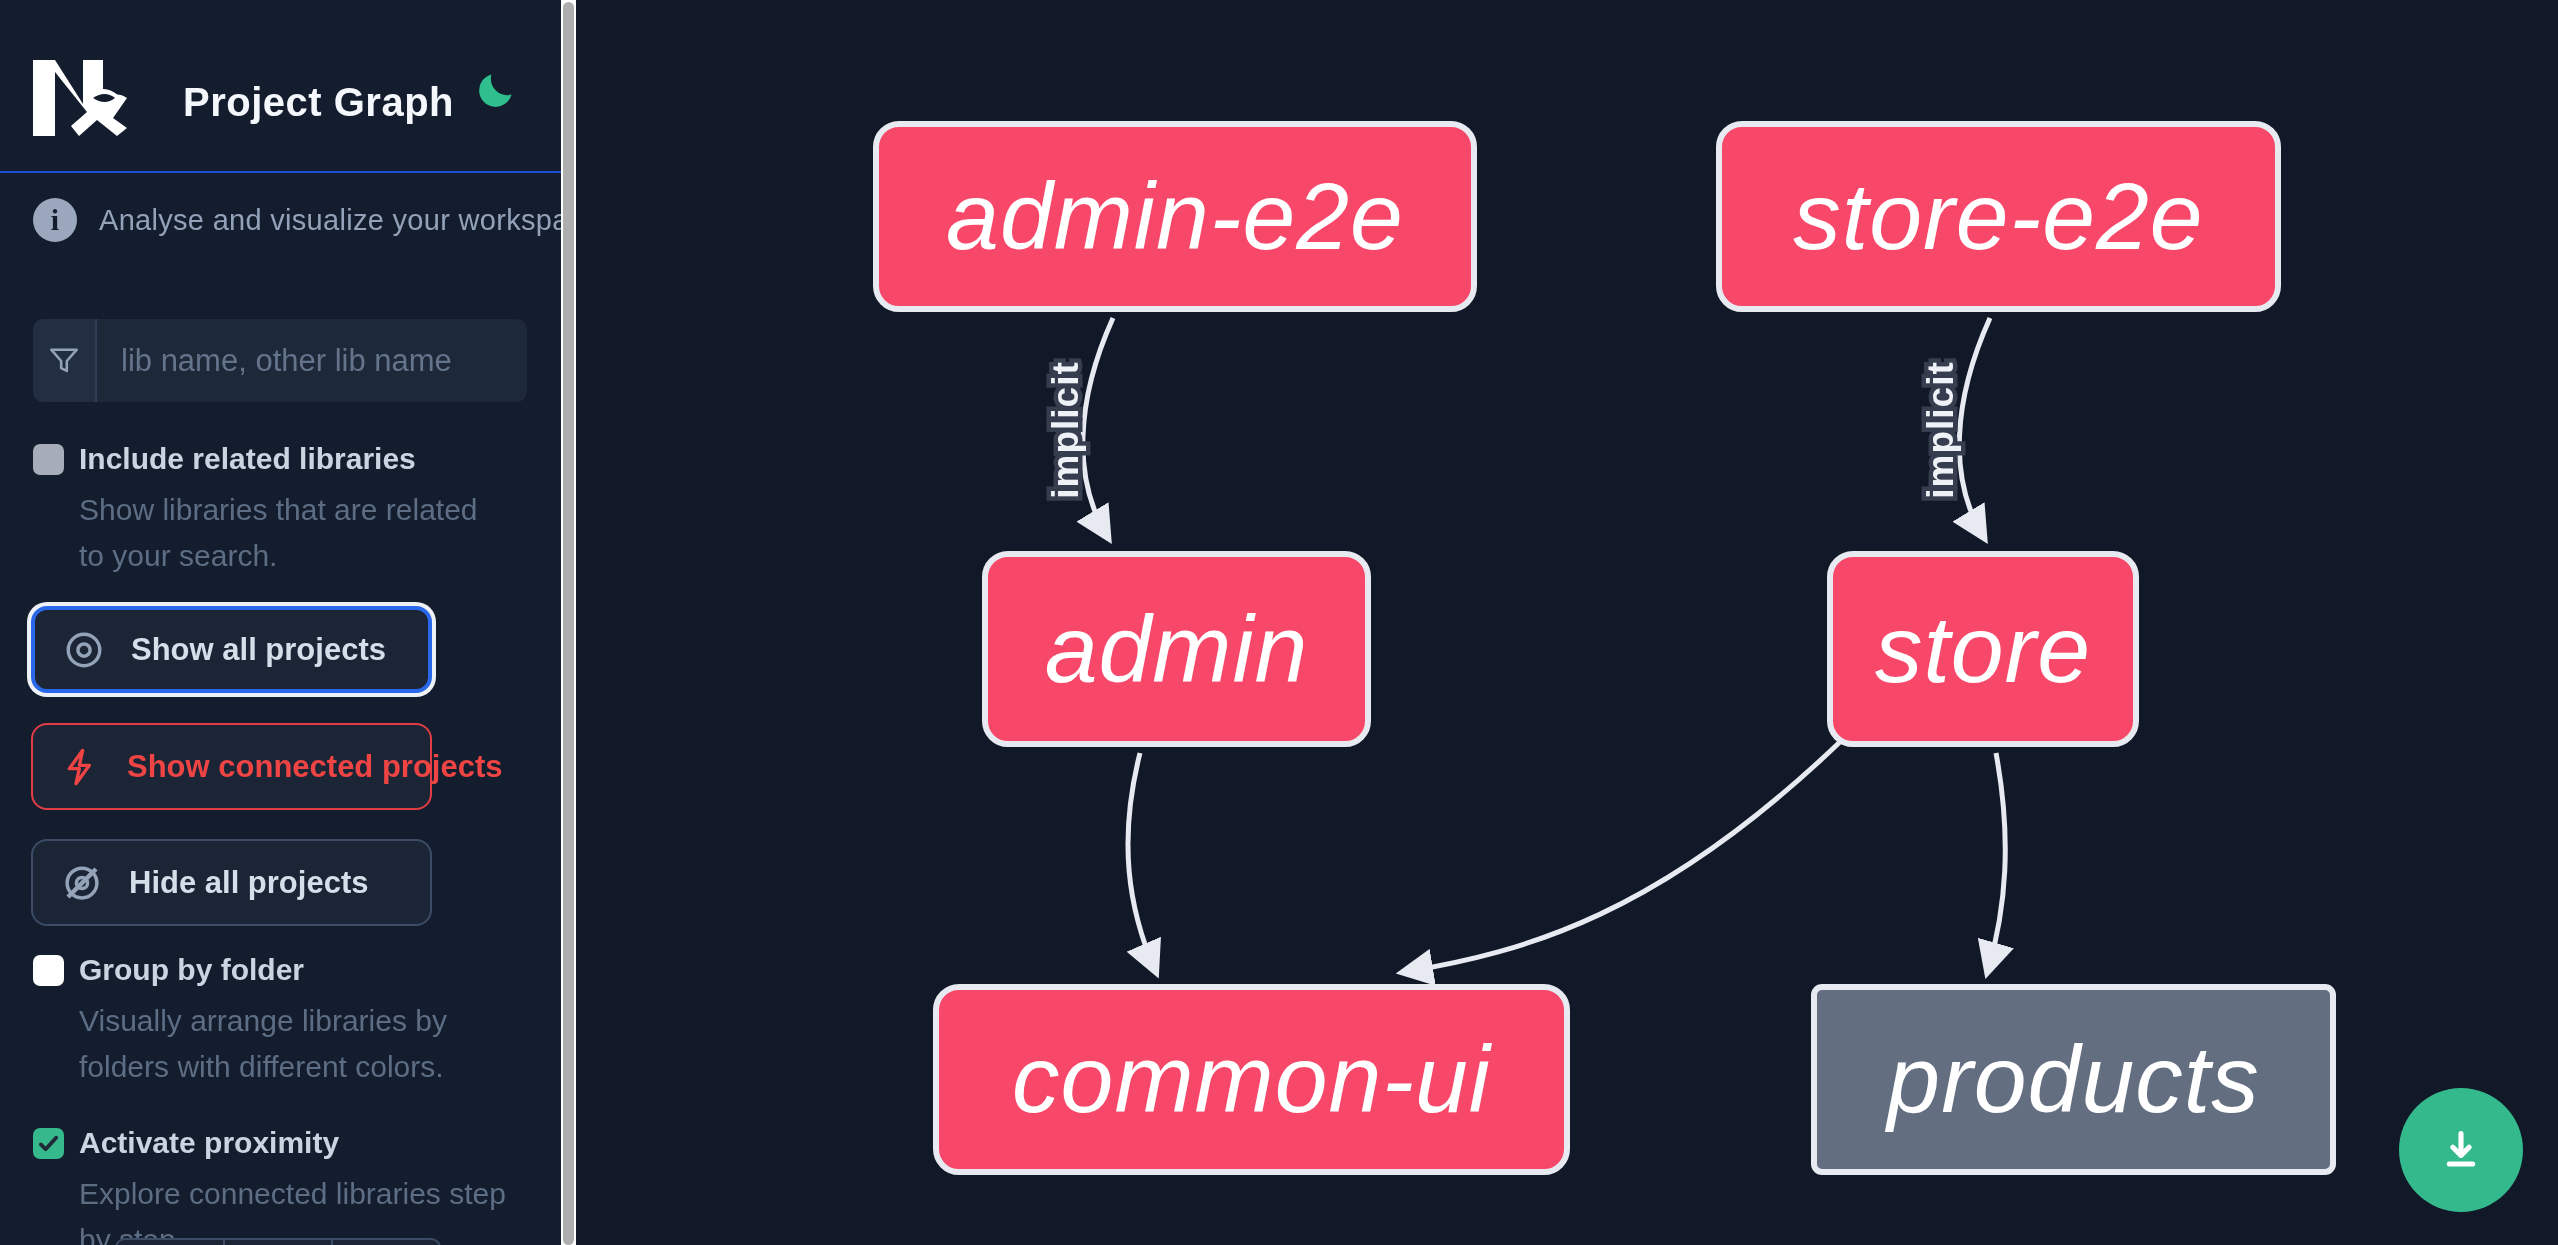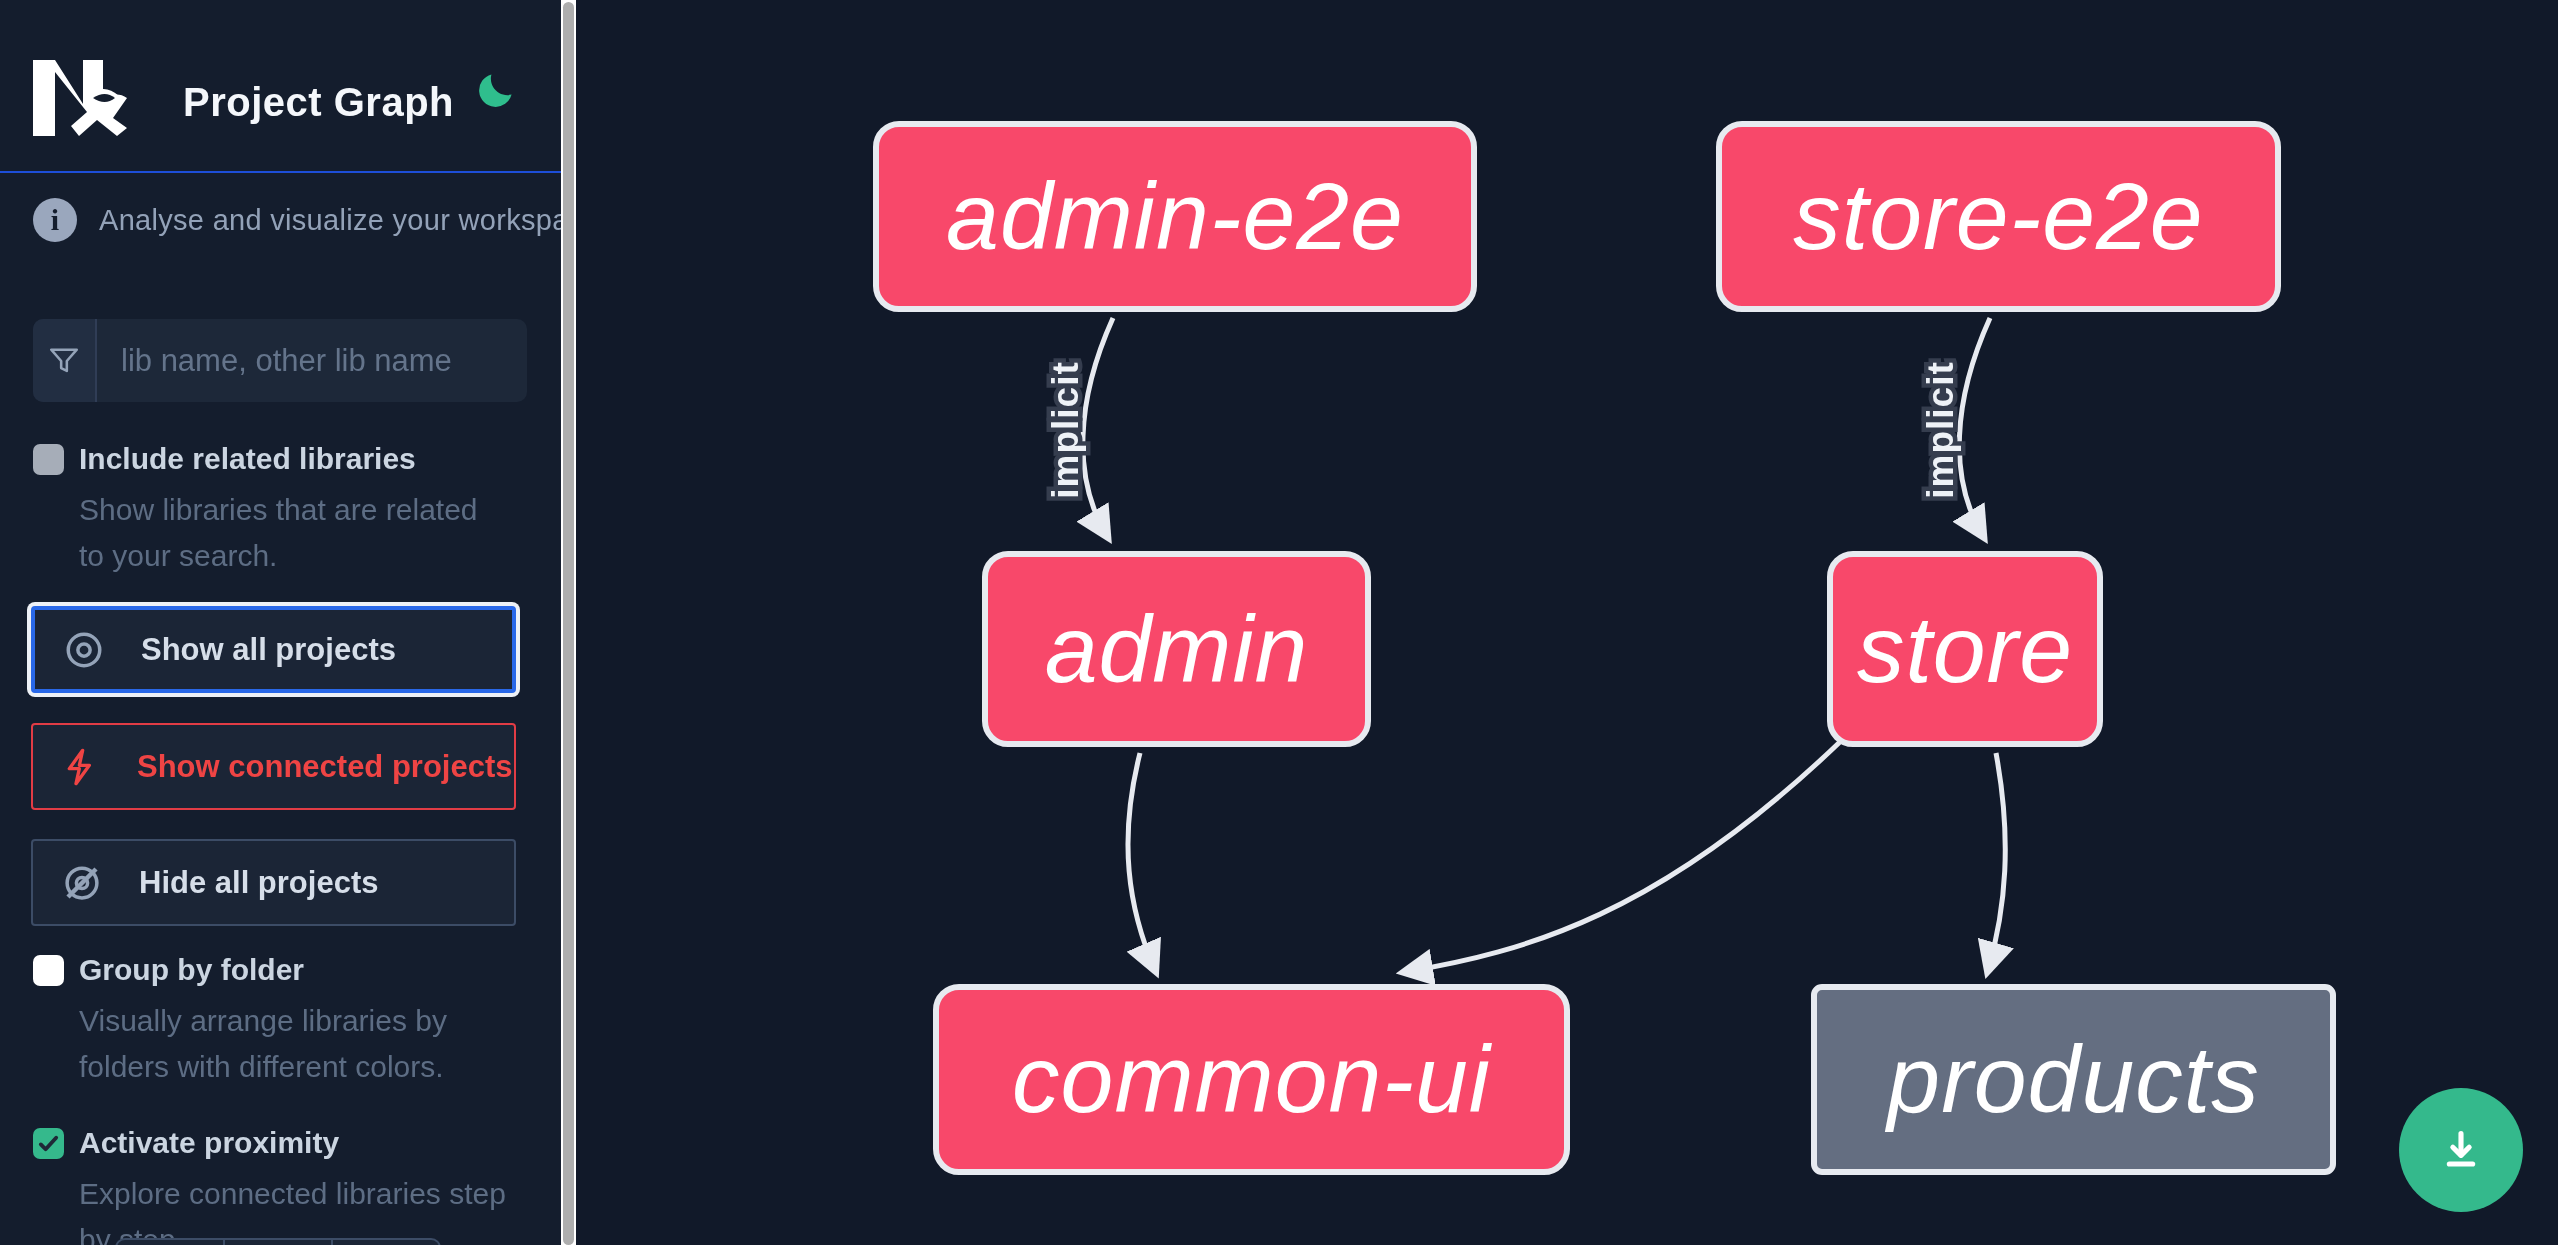--- a/index.html
+++ b/index.html
@@ -34,23 +34,23 @@
 
   .check-row { position:absolute; left:33px; width:500px; display:flex; gap:15px; }
   .checkbox { width:31px; height:31px; border-radius:7px; flex:0 0 auto; margin-top:3px; }
   .checkbox.silver { background:#a6adb8; }
   .checkbox.white  { background:#ffffff; }
   .checkbox.checked { background:#35b98c; display:flex; align-items:center; justify-content:center; }
   .checkbox.checked svg { width:23px; height:23px; }
   .check-label { font-size:30px; font-weight:700; color:#cbd5e1; line-height:36px; }
   .check-desc  { font-size:30px; color:#5d6d84; line-height:46px; margin-top:10px; }
 
-  .sb-btn { position:absolute; left:31px; width:485px; height:87px; border-radius:4px;
+  .sb-btn { position:absolute; left:31px; width:401px; height:87px; border-radius:16px;
             background:#1b2536; border:2px solid #3c4c66; display:flex; align-items:center;
-            gap:36px; padding:0 28px; cursor:pointer; }
+            gap:26px; padding:0 28px; cursor:pointer; }
   .sb-btn .lbl { font-size:31px; font-weight:700; color:#d6dee9; white-space:nowrap; }
   .sb-btn.focused { border:4px solid #2968e8; box-shadow:0 0 0 4px #eef1f6; }
   .sb-btn.affected { border:2px solid #e23c45; }
   .sb-btn.affected .lbl { color:#ef4444; }
   .sb-btn svg { flex:0 0 auto; }
 
   .segment-sliver { position:absolute; left:115px; top:1238px; width:326px; height:50px;
                     display:flex; }
   .segment-sliver .seg { flex:1; background:#1b2536; border:2px solid #3c4c66; }
   .segment-sliver .seg:first-child { border-radius:10px 0 0 0; }
@@ -192,21 +192,21 @@
       <path d="M 1842 740 C 1660 915 1525 952 1405 972" marker-end="url(#arrow)"></path>
       <path d="M 1996 753 C 2012 840 2006 908 1988 970" marker-end="url(#arrow)"></path>
     </g>
     <text class="edge-label" text-anchor="middle" transform="translate(1078,430) rotate(-90)">implicit</text>
     <text class="edge-label" text-anchor="middle" transform="translate(1953,430) rotate(-90)">implicit</text>
   </svg>
 
   <div class="node pink" style="left:873px;  top:121px; width:604px; height:191px;">admin-e2e</div>
   <div class="node pink" style="left:1716px; top:121px; width:565px; height:191px;">store-e2e</div>
   <div class="node pink" style="left:982px;  top:551px; width:389px; height:196px;">admin</div>
-  <div class="node pink" style="left:1827px; top:551px; width:276px; height:196px;">store</div>
+  <div class="node pink" style="left:1827px; top:551px; width:312px; height:196px;">store</div>
   <div class="node pink" style="left:933px;  top:984px; width:637px; height:191px;">common-ui</div>
   <div class="node gray" style="left:1811px; top:984px; width:525px; height:191px;border-radius:11px;">products</div>
 
   <button class="fab">
     <svg width="56" height="56" viewBox="0 0 24 24" fill="none" stroke="#ffffff" stroke-width="2.2" stroke-linecap="round" stroke-linejoin="round">
       <path d="M12 5 v9"></path>
       <path d="M8.5 10.8 L12 14.3 L15.5 10.8"></path>
       <line x1="7" y1="18" x2="17" y2="18"></line>
     </svg>
   </button>

